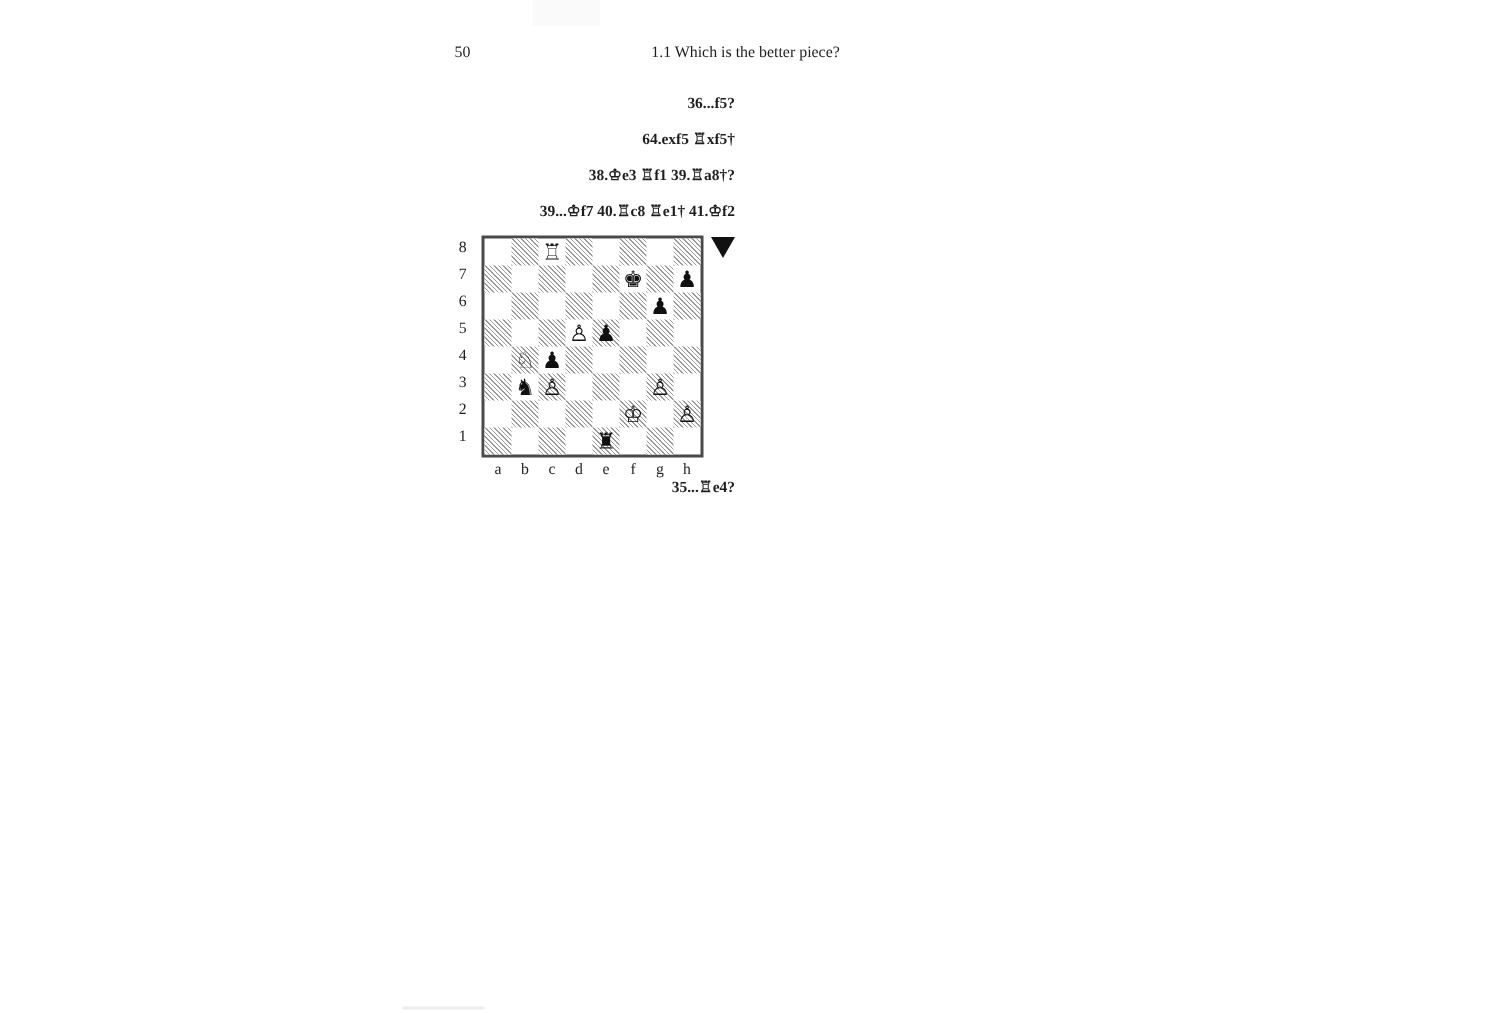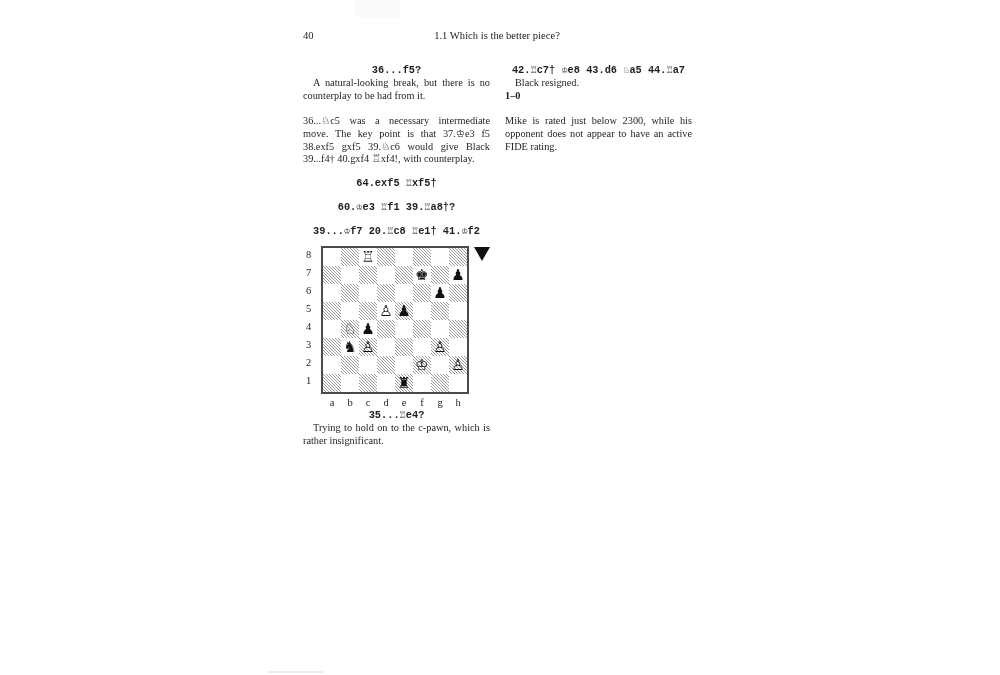--- a/index.html
+++ b/index.html
@@ -19,21 +19,21 @@
   .page-number { position: absolute; left: 0; top: 0; }
   .running-title { position: absolute; left: 0; right: 0; text-align: center; }
   .content {
     position: absolute;
     left: 303px; top: 64px;
     width: 390px;
     display: flex;
     gap: 15px;
   }
   .col { width: 187px; font-size: 10.3px; line-height: 12.9px; }
-  .col .heading { font-weight: 700; margin-top: 11px; text-align: center; font-family: Liberation Mono, monospace; }
+  .col .heading { font-weight: 700; margin-top: 11px; text-align: right; }
   .col .heading:first-child { margin-top: 0; }
   .col .para-indent { text-align: justify; text-indent: 10px; }
   .col .para-flush  { text-align: justify; margin-top: 12px; }
   .col .bold-line { font-weight: 700; }
 
   
   .diagram { margin-top: 8px; }
   .diagram-row { display: flex; align-items: flex-start; }
   .rank-labels { width: 11px; margin-right: 7px; text-align: center; }
   .rank-labels div { height: 18px; line-height: 18px; font-size: 10.5px; }
@@ -79,33 +79,31 @@
     background: #ededed;
   }
 </style>
 </head>
 <body>
 
 <div class="scan-artifact-top"></div>
 <div class="scan-artifact-bottom"></div>
 
 <div class="page-header">
-  <span class="page-number">40</span>
+  <span class="page-number">50</span>
   <span class="running-title">1.1 Which is the better piece?</span>
 </div>
 
 <div class="content">
   <div class="col">
     <div id="left-before">
         <div class="heading">36...f5?</div>
-        <div class="para-indent">A natural-looking break, but there is no counterplay to be had from it.</div>
-        <div class="para-flush">36...♘c5 was a necessary intermediate move. The key point is that 37.♔e3 f5 38.exf5 gxf5 39.♘c6 would give Black 39...f4† 40.gxf4 ♖xf4!, with counterplay.</div>
         <div class="heading">64.exf5 ♖xf5†</div>
-        <div class="heading">60.♔e3 ♖f1 39.♖a8†?</div>
-        <div class="heading">39...♔f7 20.♖c8 ♖e1† 41.♔f2</div>
+        <div class="heading">38.♔e3 ♖f1 39.♖a8†?</div>
+        <div class="heading">39...♔f7 40.♖c8 ♖e1† 41.♔f2</div>
       </div>
 
     <div class="diagram">
       <div class="diagram-row">
         <div class="rank-labels" id="rank-labels">
             <div>8</div>
             <div>7</div>
             <div>6</div>
             <div>5</div>
             <div>4</div>
@@ -190,23 +188,16 @@
               <div>g</div>
               <div>h</div>
             </div>
         </div>
         <div class="to-move" title=""></div>
       </div>
     </div>
 
     <div id="left-after">
         <div class="heading">35...♖e4?</div>
-        <div class="para-indent">Trying to hold on to the c-pawn, which is rather insignificant.</div>
       </div>
   </div>
 
-  <div class="col" id="right-col">
-      <div class="heading">42.♖c7† ♔e8 43.d6 ♘a5 44.♖a7</div>
-      <div class="para-indent">Black resigned.</div>
-      <div class="bold-line">1–0</div>
-      <div class="para-flush">Mike is rated just below 2300, while his opponent does not appear to have an active FIDE rating.</div>
-    </div>
 </div>
 
 </body></html>

